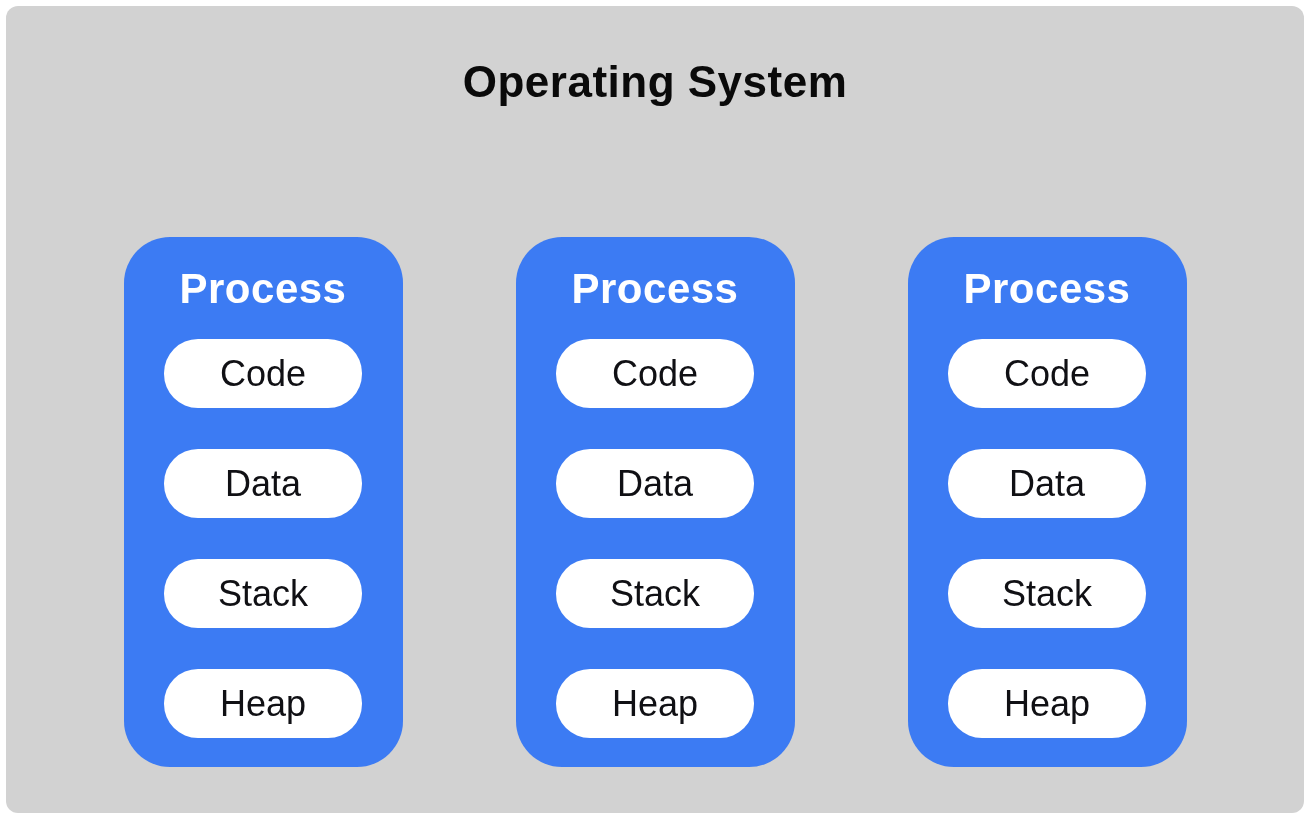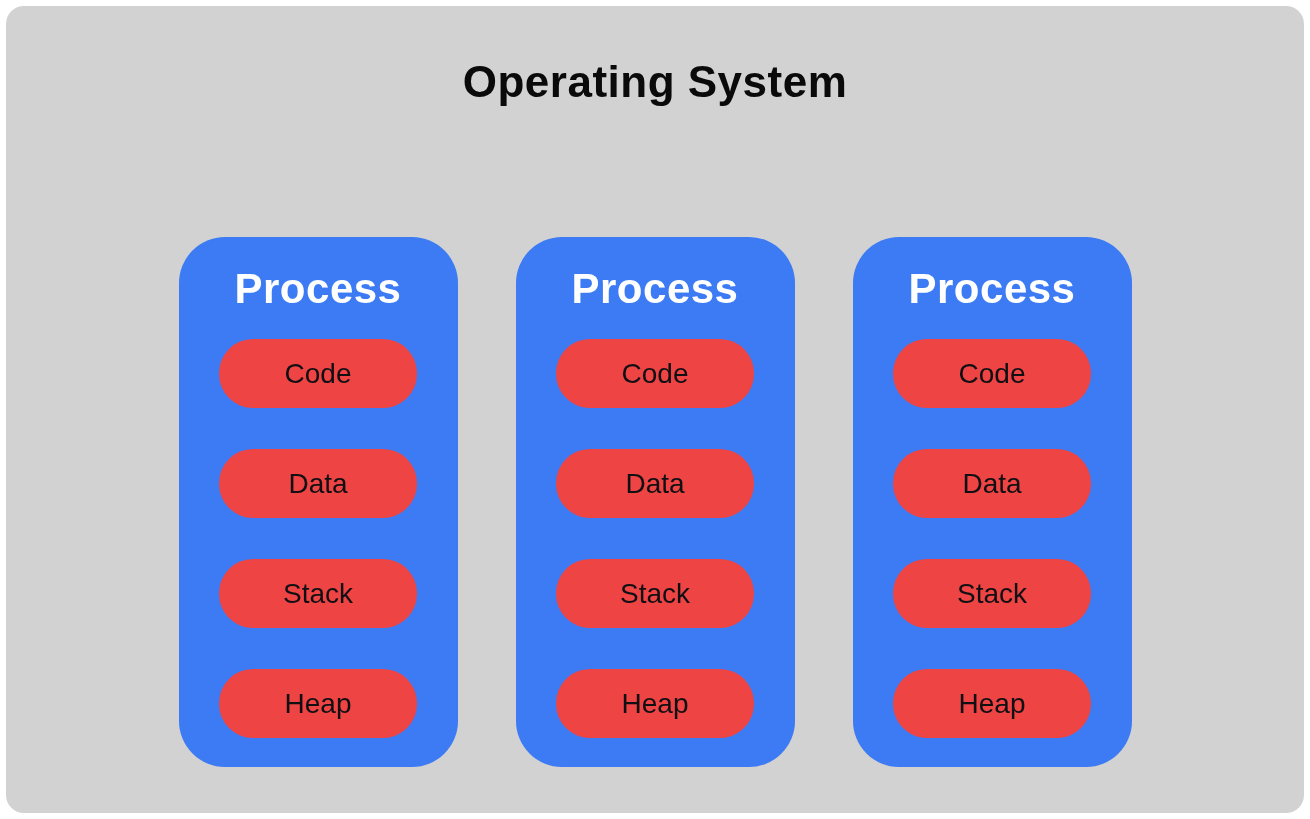--- a/index.html
+++ b/index.html
@@ -17,37 +17,37 @@
     height: 819px;
     background: #ffffff;
   }
   .os-container {
     position: absolute;
     left: 6px;
     top: 6px;
     width: 1298px;
     height: 807px;
     background: #d2d2d2;
-    border-radius: 18px;
+    border-radius: 12px;
     box-sizing: border-box;
   }
   .os-title {
     margin: 0;
     padding-top: 50px;
     text-align: center;
     font-size: 44px;
     line-height: 52px;
     font-weight: bold;
     color: #0a0a0a;
     letter-spacing: 0.5px;
   }
   .process-row {
     display: flex;
     justify-content: center;
-    gap: 58px;
+    gap: 113px;
     margin-top: 129px;
   }
   .process-box {
     width: 279px;
     height: 530px;
     background: #3c7bf3;
     border-radius: 46px;
     box-sizing: border-box;
     padding-top: 24px;
     display: flex;
@@ -58,26 +58,26 @@
     font-size: 42px;
     line-height: 56px;
     font-weight: bold;
     color: #ffffff;
     margin-bottom: 22px;
     letter-spacing: 0.5px;
   }
   .segment {
     width: 198px;
     height: 69px;
-    background: #ef4444;
+    background: #ffffff;
     border-radius: 34px;
     display: flex;
     align-items: center;
     justify-content: center;
-    font-size: 28px;
+    font-size: 36px;
     color: #101014;
     margin-bottom: 41px;
   }
   .segment:last-child {
     margin-bottom: 8px;
   }
 </style>
 </head>
 <body>
 

